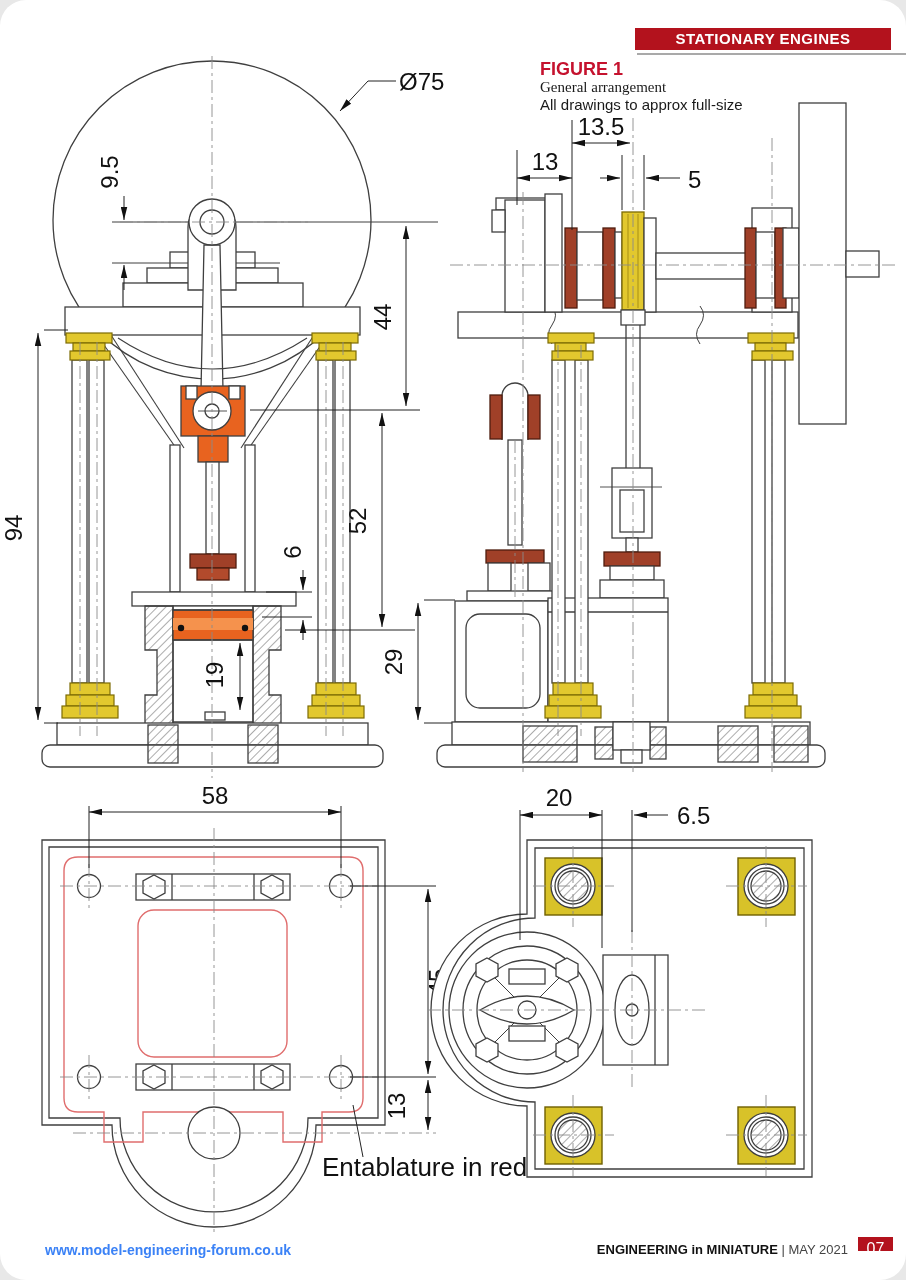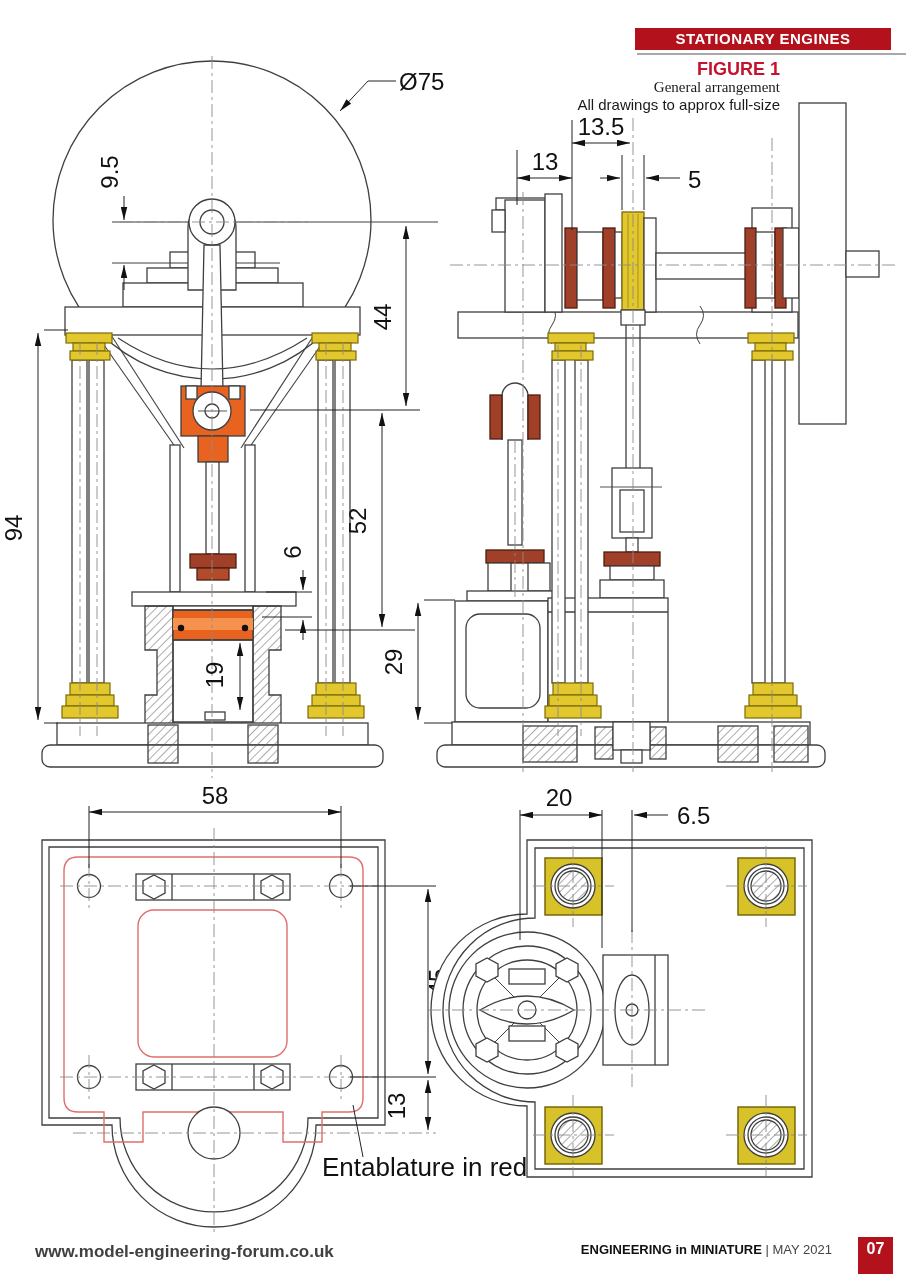--- a/index.html
+++ b/index.html
@@ -1,32 +1,32 @@
 <!DOCTYPE html>
 <html><head>
 <meta charset="utf-8">
 <style>
   html,body{margin:0;padding:0;background:#e8e8e8;}
   #page{position:relative;width:906px;height:1280px;background:#ffffff;overflow:hidden;
-        font-family:"Liberation Sans",sans-serif;}
+        font-family:"Liberation Sans",sans-serif;border-radius:26px;}
   #drawing{position:absolute;left:0;top:0;}
   .banner{position:absolute;left:635px;top:28px;width:256px;height:22px;background:#b3121d;
           color:#fff;font-weight:bold;font-size:15px;letter-spacing:.5px;text-align:center;
           line-height:22px;}
   .banner-rule{position:absolute;left:637px;top:53px;width:269px;height:2px;background:#a9a9a9;}
-  .fig-head{position:absolute;left:540px;top:60px;width:240px;text-align:right;color:#1a1a1a;}
+  .fig-head{position:absolute;left:540px;top:60px;width:240px;text-align:left;color:#1a1a1a;}
   .fig-label{color:#c5122e;font-weight:bold;font-size:18px;line-height:19px;}
   .fig-title{font-size:15px;line-height:17px;font-family:Liberation Serif, serif;}
   .fig-note{font-size:15px;line-height:17px;}
-  .footer-left{position:absolute;left:35px;top:1242px;font-size:17px;font-weight:bold;color:#404040;}
-  .footer-right{position:absolute;right:74px;top:1242px;font-size:13px;color:#111;white-space:nowrap;}
+  .footer-left{position:absolute;left:45px;top:1242px;font-size:14px;font-weight:bold;color:#3b82f6;}
+  .footer-right{position:absolute;right:58px;top:1242px;font-size:13px;color:#111;white-space:nowrap;}
   .footer-right .mag{font-weight:bold;}
   .footer-right .issue{color:#444;font-weight:normal;}
-  .pageno{position:absolute;left:858px;top:1237px;width:35px;height:37px;background:#b3121d;
-          color:#fff;font-weight:bold;font-size:16px;text-align:center;line-height:23px;}
+  .pageno{position:absolute;left:858px;top:1237px;width:35px;height:14px;background:#b3121d;
+          color:#fff;font-weight:normal;font-size:16px;text-align:center;line-height:23px;}
   svg text{font-family:"Liberation Sans",sans-serif;}
   .dim{font-size:24px;fill:#111;}
   .note{font-size:26px;fill:#111;}
 </style>
 </head>
 <body>
 
 <div id="page">
 
   <div class="banner">STATIONARY ENGINES</div>

